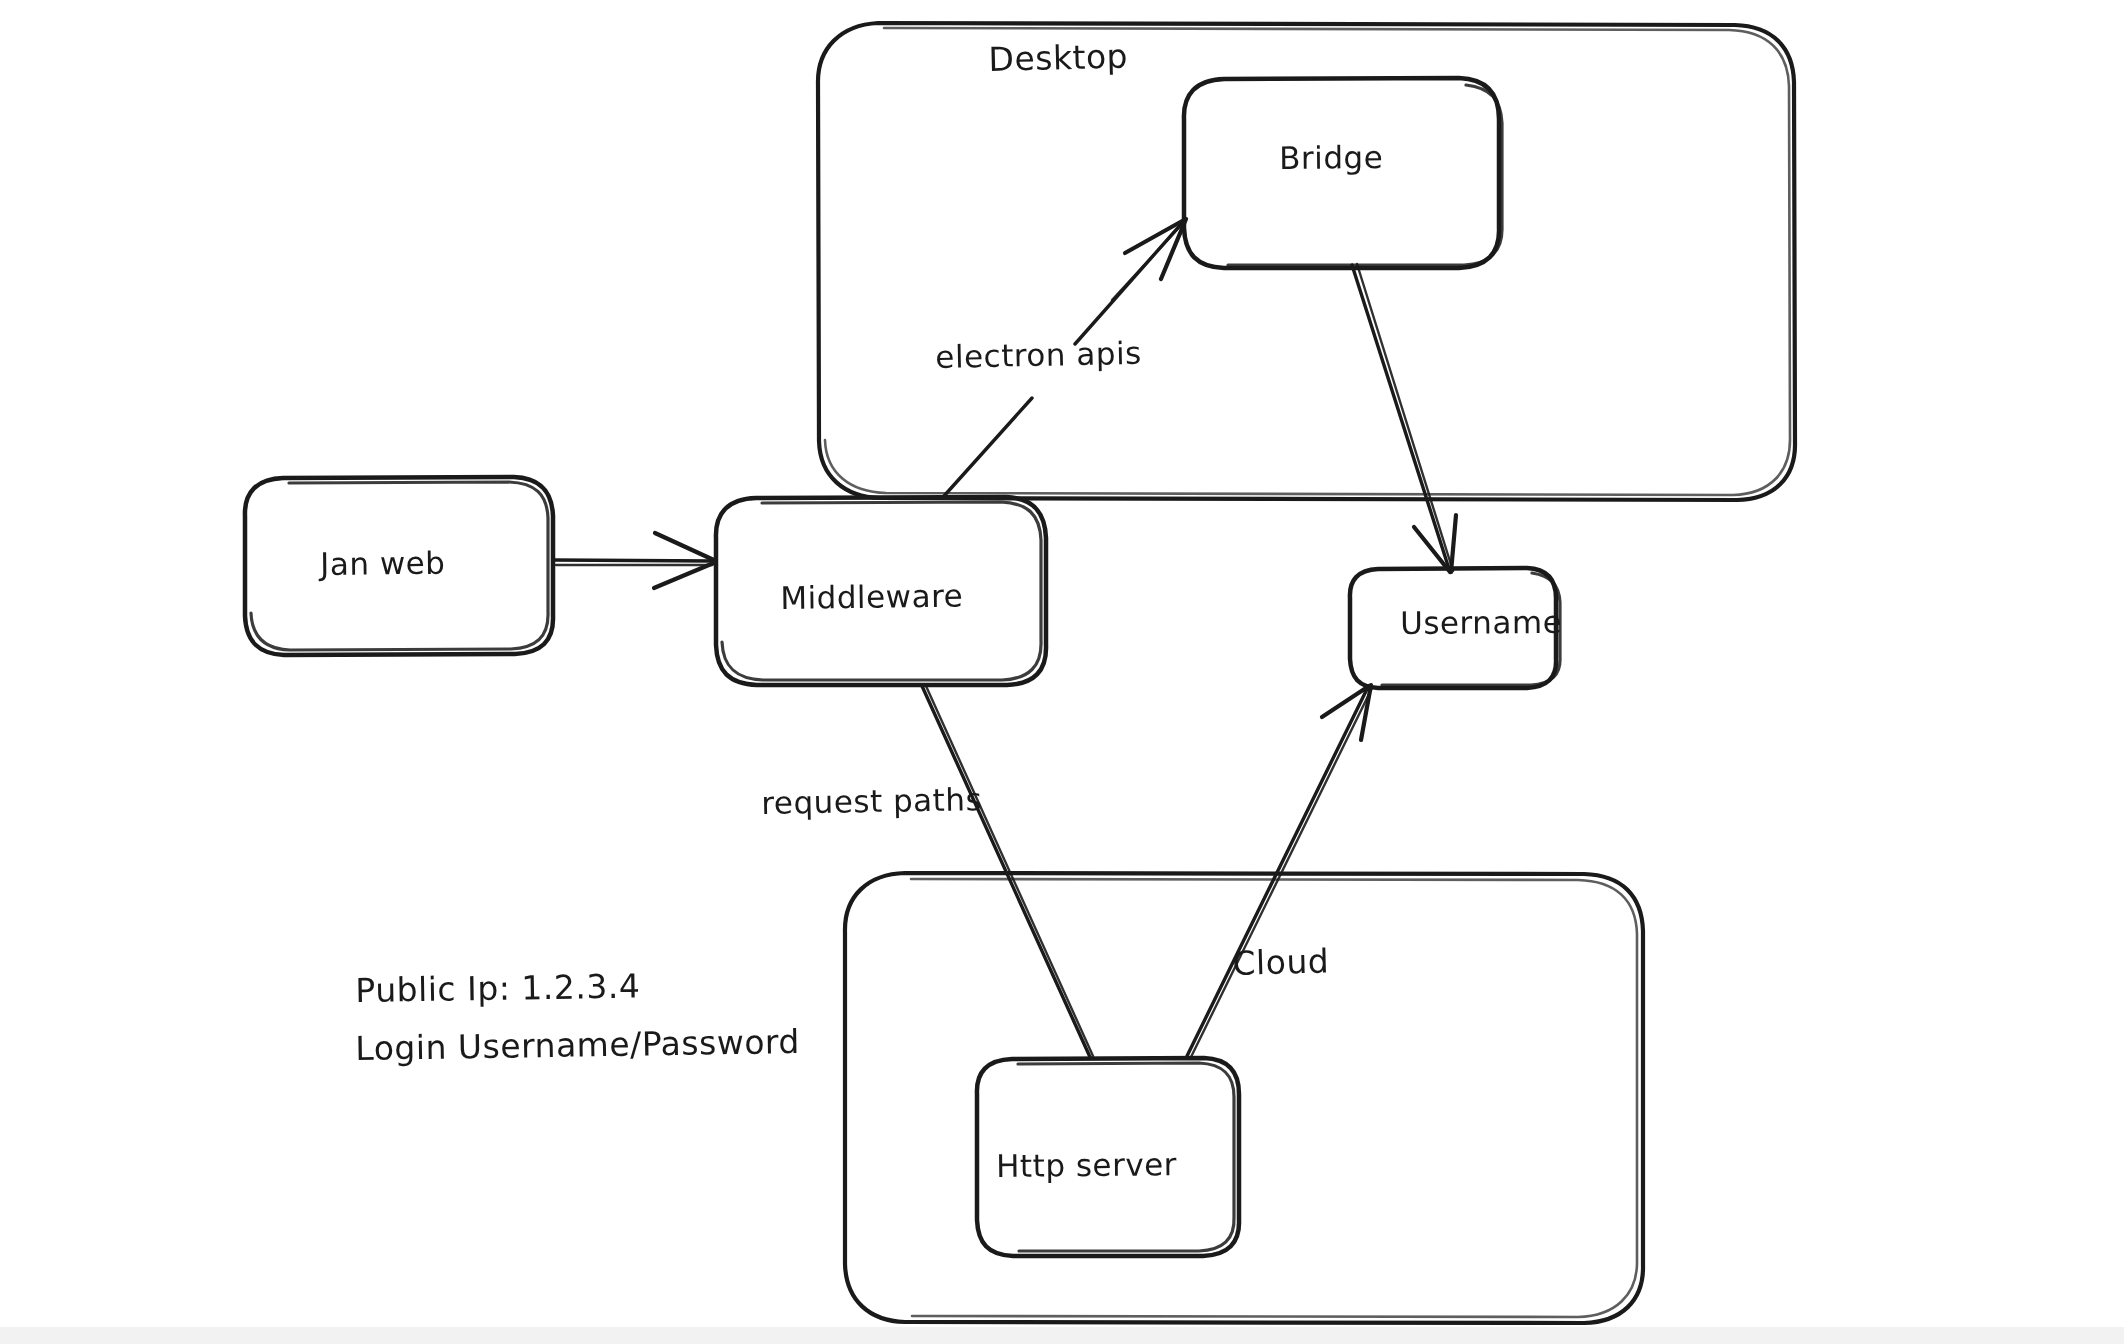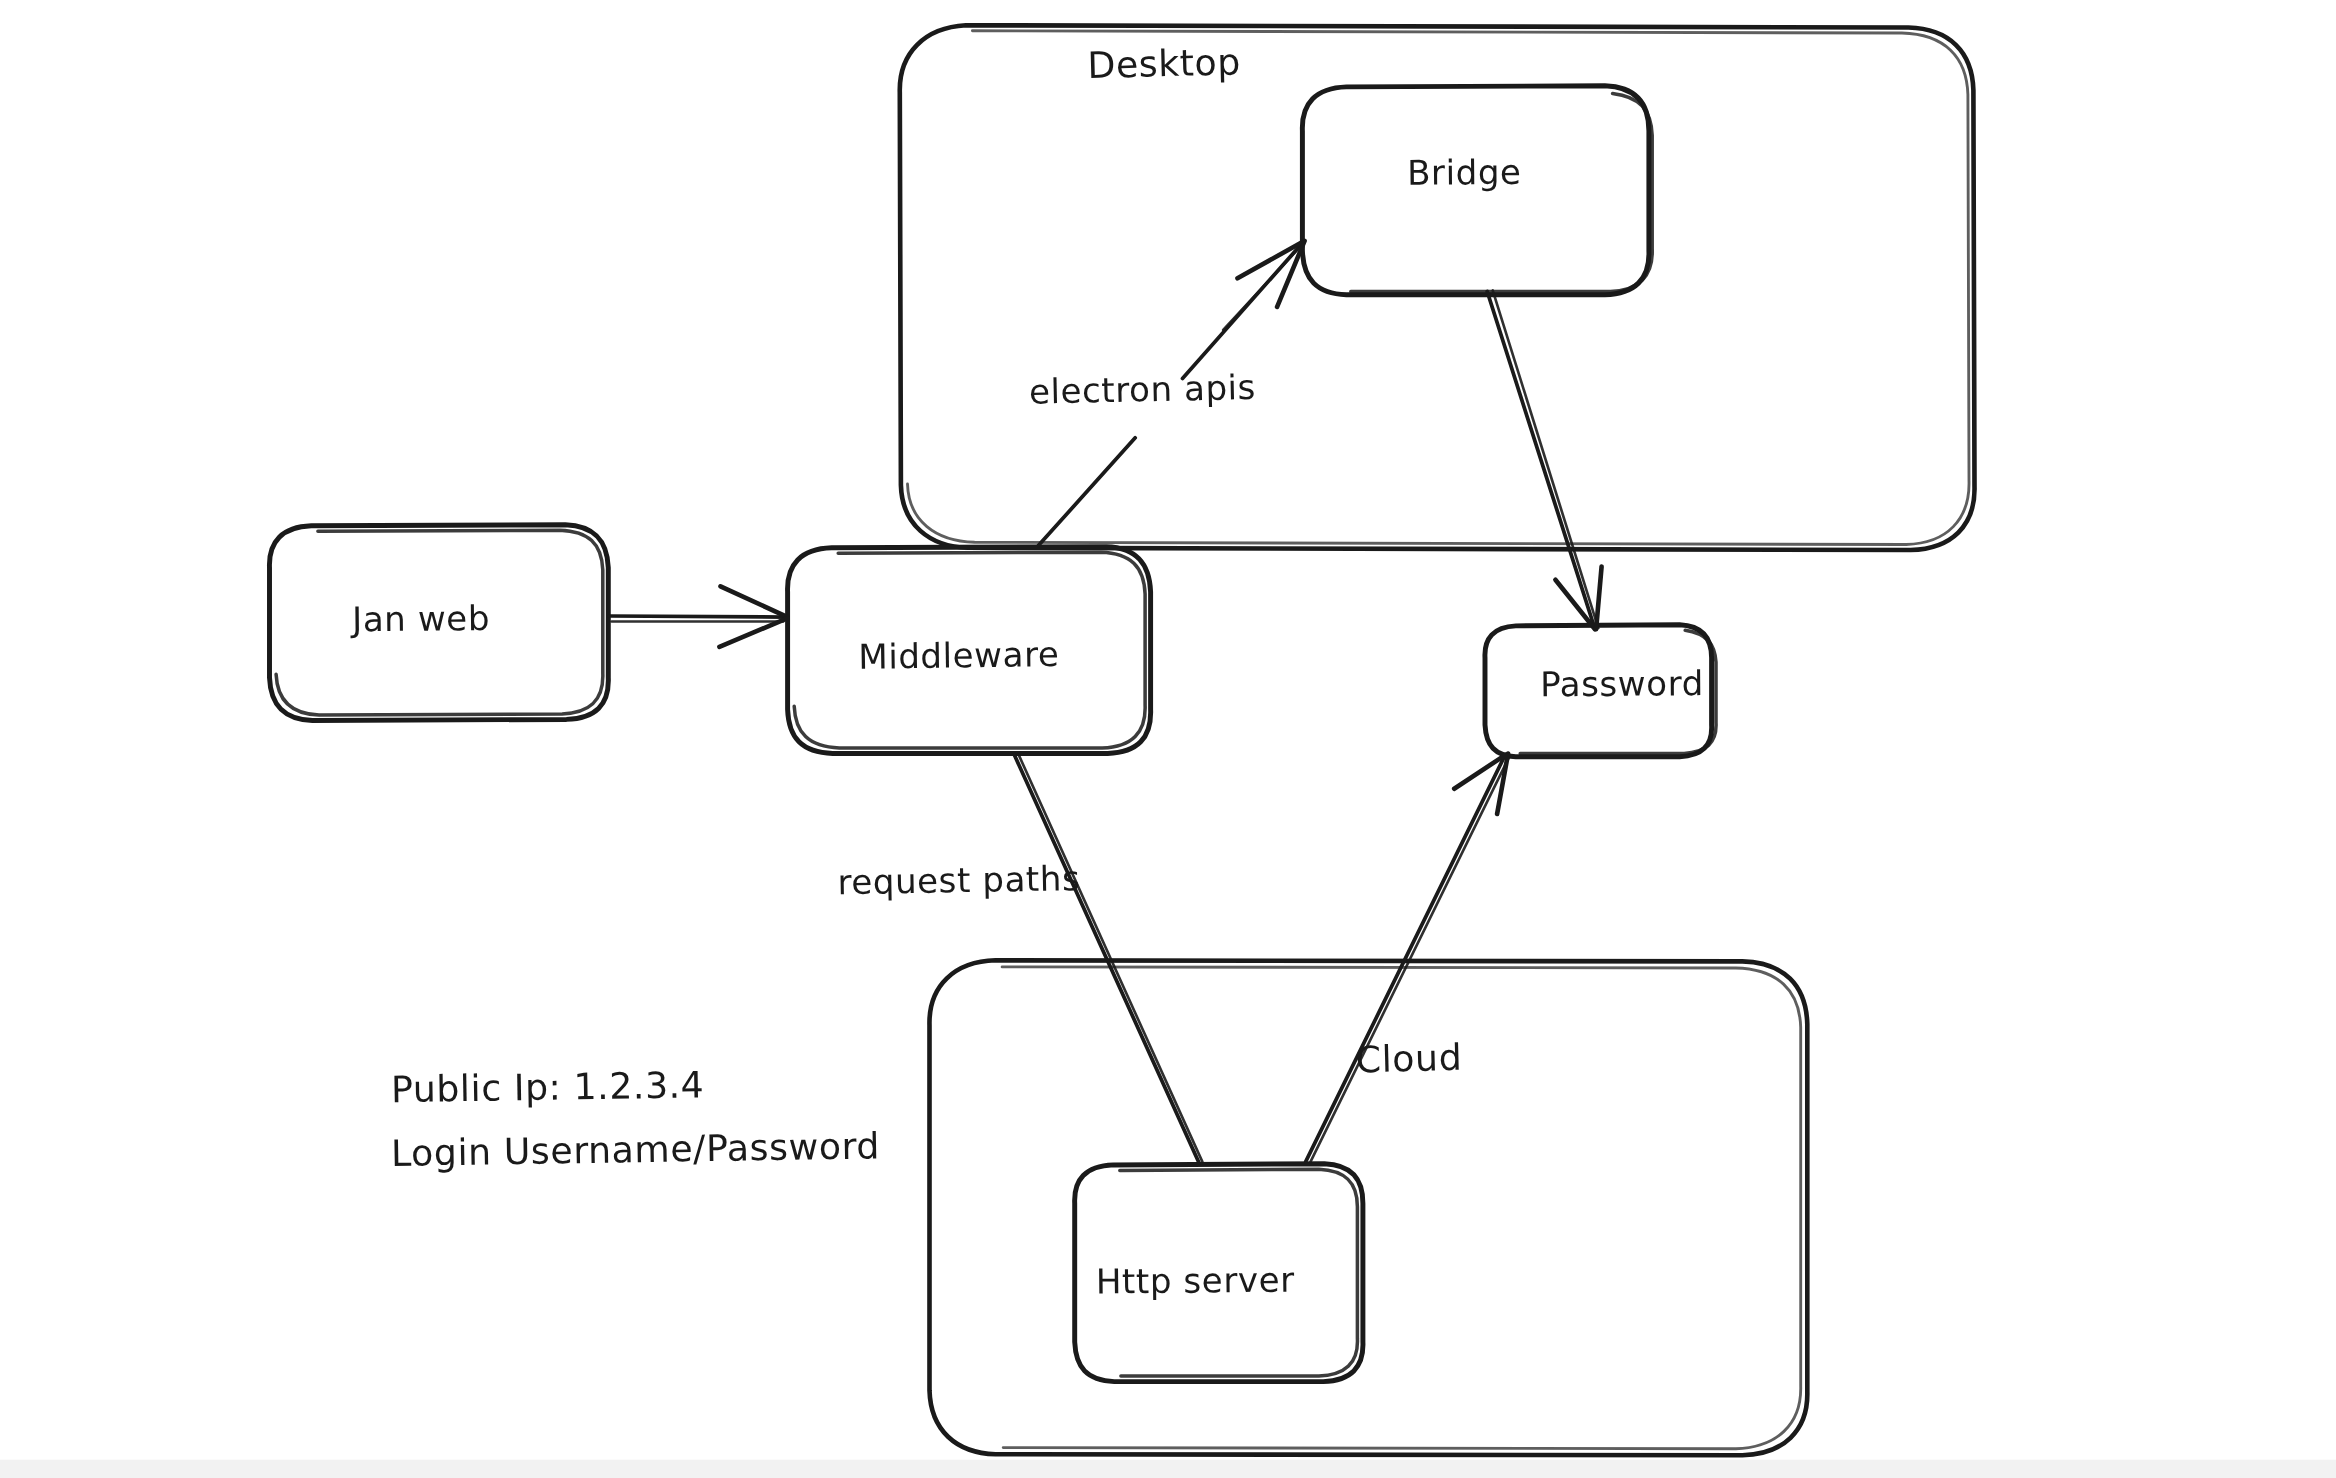--- a/index.html
+++ b/index.html
@@ -180,21 +180,21 @@
   </svg>
 
   <div class="label container-label" style="left:988px; top:40px; transform: rotate(-1.4deg);">Desktop</div>
 
   <div class="label node-label" style="left:320px; top:546px; transform: rotate(-0.6deg);">Jan web</div>
 
   <div class="label node-label" style="left:780px; top:580px; transform: rotate(-0.8deg);">Middleware</div>
 
   <div class="label node-label" style="left:1279px; top:140px; transform: rotate(-0.5deg);">Bridge</div>
 
-  <div class="label node-label" style="left:1400px; top:605px; transform: rotate(-0.4deg);">Password</div>
+  <div class="label node-label" style="left:1400px; top:605px; transform: rotate(-0.4deg);">Username</div>
 
   <div class="label node-label" style="left:996px; top:1148px; transform: rotate(-0.6deg);">Http server</div>
 
   <div class="label edge-label" style="left:935px; top:339px; transform: rotate(-1.2deg);">electron apis</div>
 
   <div class="label edge-label" style="left:761px; top:785px; transform: rotate(-1.0deg);">request paths</div>
 
   <div class="label container-label" style="left:1232px; top:944px; transform: rotate(-1.5deg);">Cloud</div>
 
   <div class="label note-label" style="left:355px; top:963px; transform: rotate(-0.9deg);">Public Ip: 1.2.3.4</div>

